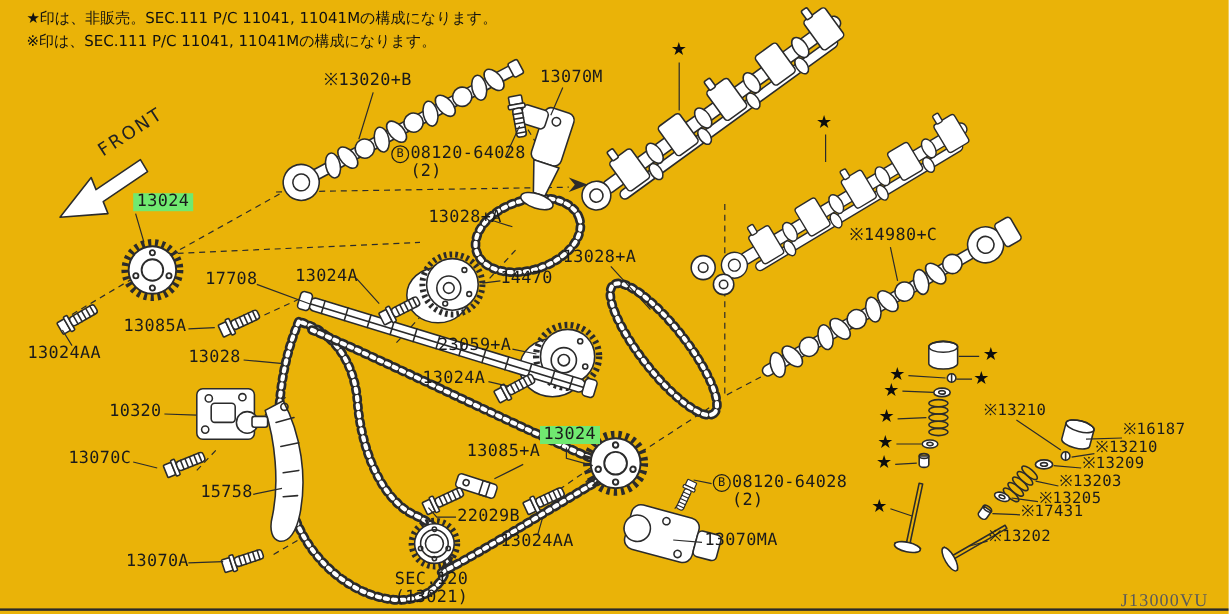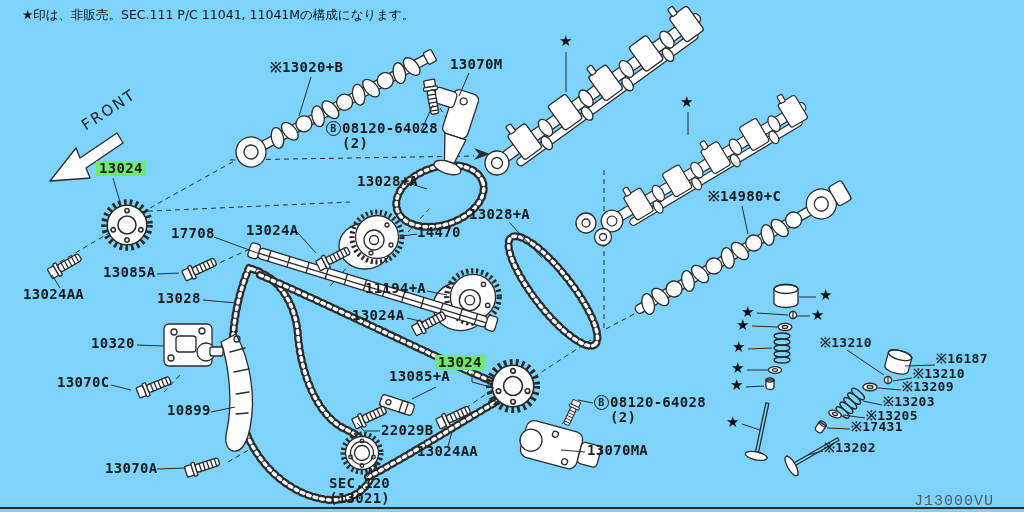--- a/index.html
+++ b/index.html
@@ -1,38 +1,38 @@
 <!DOCTYPE html>
 <html style="--highlight: #70e970; --line: #2b2b2b;"><head>
 <meta charset="utf-8">
 <style>
   :root { --highlight:#70e970; --line:#2b2b2b; }
   html,body { margin:0; padding:0; background:#fff; }
-  .stage { position:relative; width:1024px; height:512px; background:#7dd3fc; overflow:hidden;
+  .stage { position:relative; width:1024px; height:512px; background:#eab308; overflow:hidden;
            font-family:"DejaVu Sans", "Liberation Sans", sans-serif; }
   .art { position:absolute; left:0; top:0; width:1024px; height:512px; }
   .ln  { fill:none; stroke:var(--line); stroke-width:1.3; stroke-linecap:round; stroke-linejoin:round; }
   .fw  { fill:#ffffff; stroke:var(--line); stroke-width:1.3; stroke-linejoin:round; }
   .teeth { fill:none; stroke:var(--line); stroke-width:5; stroke-dasharray:2.2 2.6; }
   .ch1 { fill:none; stroke:var(--line); stroke-width:8; stroke-dasharray:2.6 4.2; stroke-linecap:round; }
   .ch2 { fill:none; stroke:#ffffff; stroke-width:3.5; stroke-dasharray:2.6 4.2; stroke-linecap:round; }
   .dash { fill:none; stroke:var(--line); stroke-width:1; stroke-dasharray:5 4; }
   .lead { fill:none; stroke:var(--line); stroke-width:1; }
   .notes { position:absolute; left:22px; top:5px; font-size:12.5px; line-height:1.55; color:#111; white-space:nowrap; }
   .pl { position:absolute; font-family:"DejaVu Sans Mono","Liberation Mono",monospace; font-size:14px;
-        line-height:1.05; color:#1b1b1b; white-space:nowrap; letter-spacing:.3px;font-weight:bold; }
+        line-height:1.05; color:#1b1b1b; white-space:nowrap; letter-spacing:.3px; }
   .pl.sm { font-size:13px; }
-  .hl { background:var(--highlight); padding:0 3px; }
+  .hl { background:var(--highlight); padding:0 3px;margin-left:15px; }
   .qty { margin-left:16px; }
   .circb { display:inline-block; width:13px; height:13px; border:1.2px solid #1b1b1b; border-radius:50%;
            font-size:10px; line-height:13px; text-align:center; vertical-align:1px; margin-right:1px; }
   .star { position:absolute; font-size:15px; line-height:1; color:#0d0d0d; }
   .front { position:absolute; left:88px; top:116px; font-size:15px; letter-spacing:2px; color:#222;
            transform:rotate(-33deg); transform-origin:left bottom; }
-  .code { position:absolute; left:914px; top:493px; font-family:Liberation Mono, monospace;
+  .code { position:absolute; left:934px; top:493px; font-family:Liberation Serif, serif;
           font-size:15px; color:#5a5a5a; letter-spacing:1px; }
   .bottom-line { position:absolute; left:0; top:507px; width:1024px; height:2px; background:#2a2a2a; }
 </style>
 </head>
 <body>
 
 <div class="stage">
 
 <svg class="art" viewBox="0 0 1024 512" aria-hidden="true">
   <defs>
@@ -278,45 +278,46 @@
       M865,418 L843,415 M850,429 L827,428 M823,451 L808,455
       M816,297 L799,297 M757,313 L788,315 M810,316 L797,316 M752,326 L778,327 M748,349 L772,348
       M747,370 L768,370 M746,387 L764,386 M742,424 L760,430 M566,52 L566,92 M688,112 L688,135"></path>
   </g>
 
   <path class="fw" d="M50,181 L76,148 L80,158 L117,133 L123,143 L86,168 L90,178 Z"></path>
 </svg>
 
   <div class="notes">
     <div>★印は、非販売。SEC.111 P/C 11041, 11041Mの構成になります。</div>
+    <div>※印は、SEC.111 P/C 11041, 11041Mの構成になります。</div>
   </div>
 
   <div class="front">FRONT</div>
 
   <div class="pl" style="left:270px;top:60px">※13020+B</div>
   <div class="pl" style="left:450px;top:57px">13070M</div>
   <div class="pl" style="left:326px;top:121px">
     <span class="circb">B</span><span>08120-64028</span>
     <div class="qty">(2)</div>
   </div>
   <div class="pl hl" style="left:96px;top:161px">13024</div>
   <div class="pl" style="left:357px;top:174px">13028+A</div>
   <div class="pl" style="left:469px;top:207px">13028+A</div>
   <div class="pl" style="left:171px;top:226px">17708</div>
   <div class="pl" style="left:246px;top:223px">13024A</div>
   <div class="pl" style="left:417px;top:225px">14470</div>
   <div class="pl" style="left:708px;top:189px">※14980+C</div>
   <div class="pl" style="left:103px;top:265px">13085A</div>
   <div class="pl" style="left:23px;top:287px">13024AA</div>
   <div class="pl" style="left:157px;top:291px">13028</div>
-  <div class="pl" style="left:365px;top:281px">11194+A</div>
+  <div class="pl" style="left:365px;top:281px">23059+A</div>
   <div class="pl" style="left:352px;top:308px">13024A</div>
   <div class="pl" style="left:91px;top:336px">10320</div>
   <div class="pl" style="left:57px;top:375px">13070C</div>
-  <div class="pl" style="left:167px;top:403px">10899</div>
+  <div class="pl" style="left:167px;top:403px">15758</div>
   <div class="pl" style="left:389px;top:369px">13085+A</div>
   <div class="pl hl" style="left:435px;top:355px">13024</div>
   <div class="pl" style="left:381px;top:423px">22029B</div>
   <div class="pl" style="left:417px;top:444px">13024AA</div>
   <div class="pl" style="left:105px;top:461px">13070A</div>
   <div class="pl" style="left:329px;top:476px">
     <div>SEC.120</div>
     <div>(13021)</div>
   </div>
   <div class="pl" style="left:594px;top:395px">

